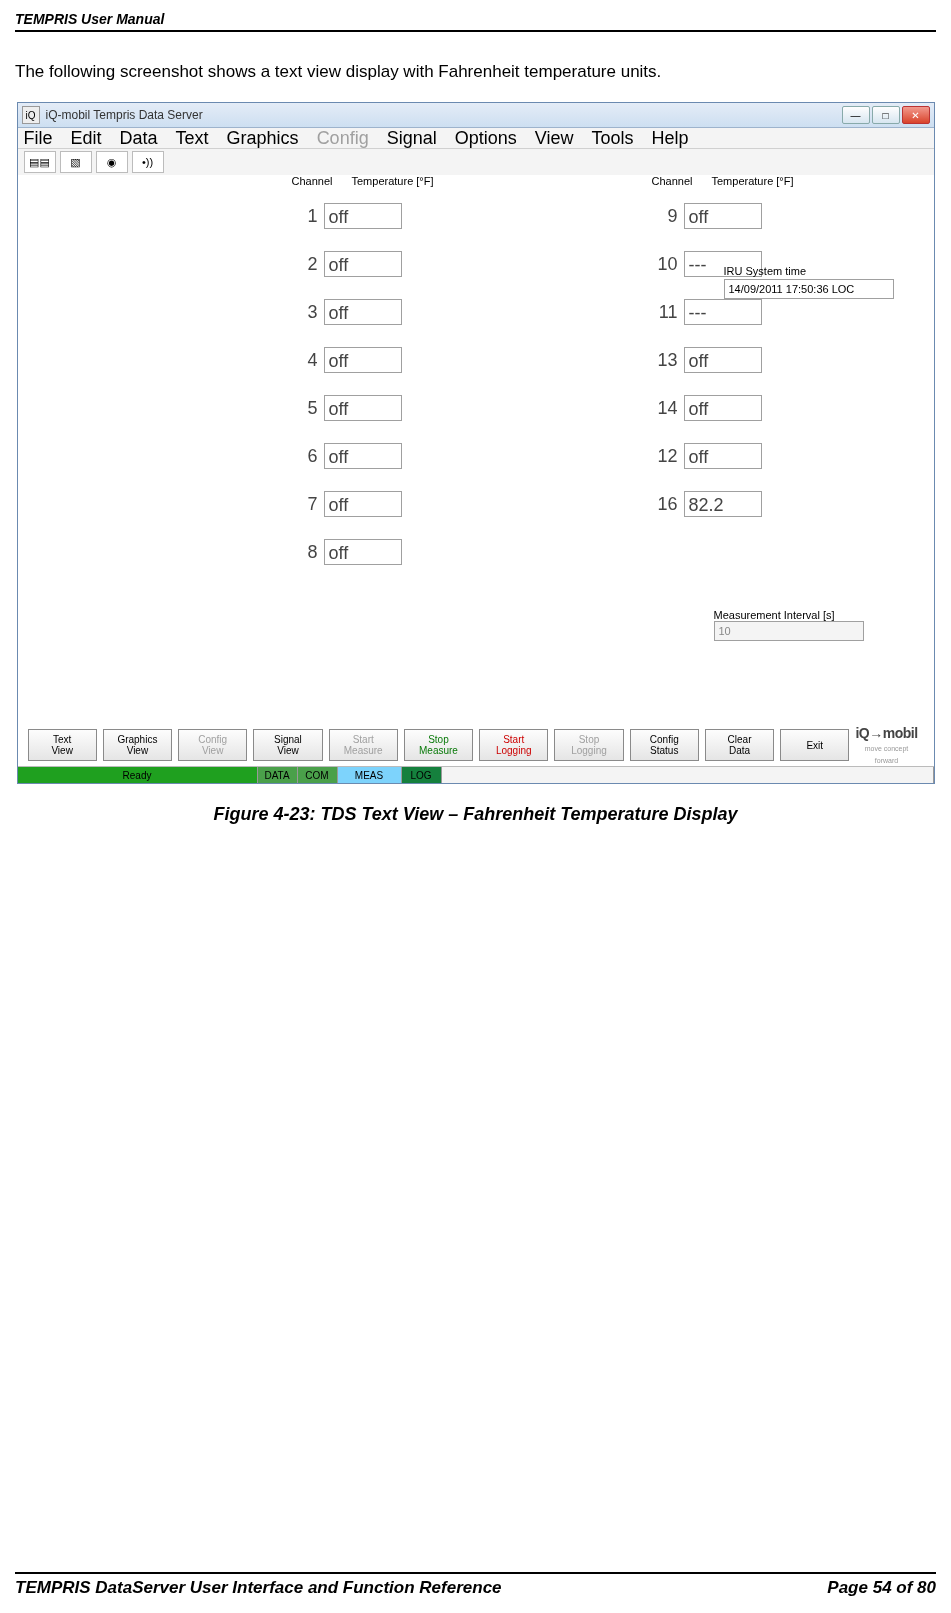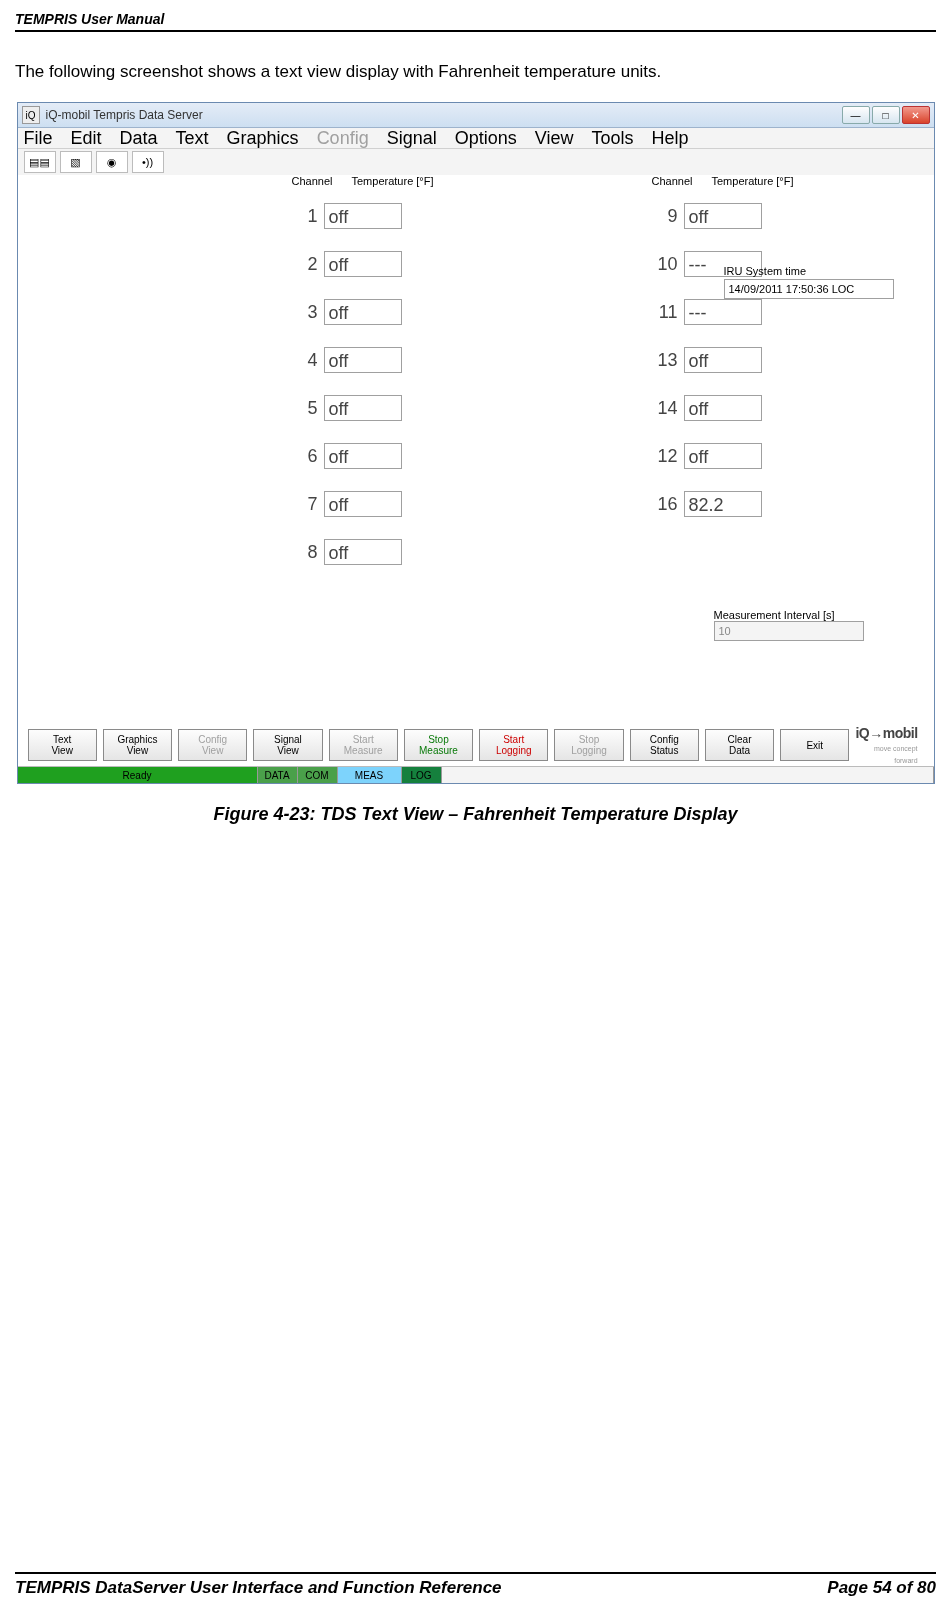--- a/index.html
+++ b/index.html
@@ -235,21 +235,21 @@
     flex-direction:column;
     align-items:center;
     justify-content:center;
     font-family: "Segoe UI", Tahoma, sans-serif;
   }
   .bbtn.disabled { color: #a0a0a0; }
   .bbtn.green { color: #0a7a0a; }
   .bbtn.red { color: #c00; }
   .logo-area {
     flex:1;
-    text-align:right;
+    text-align:center;
     font-size:11px;
     color:#888;
     padding-right:6px;
   }
   .logo-text { font-weight:bold; font-size:14px; color:#444; letter-spacing:-0.5px;}
   .logo-sub { font-size:7px; color:#999;}
 
   .statusbar {
     position: absolute;
     bottom: 0; left:0; right:0;

